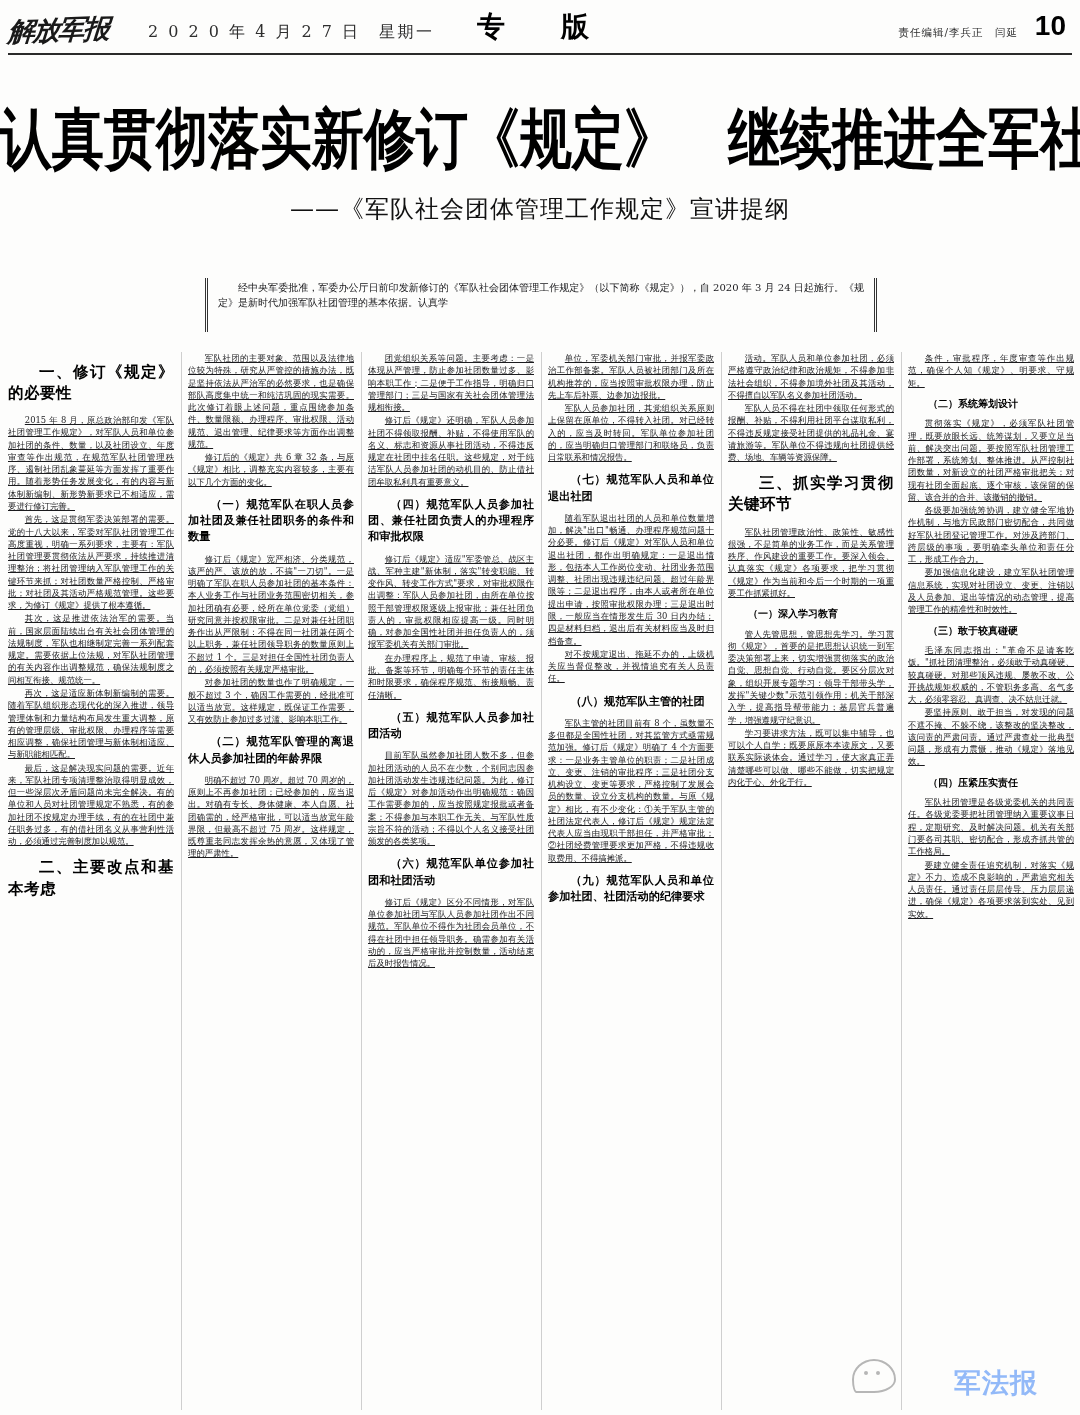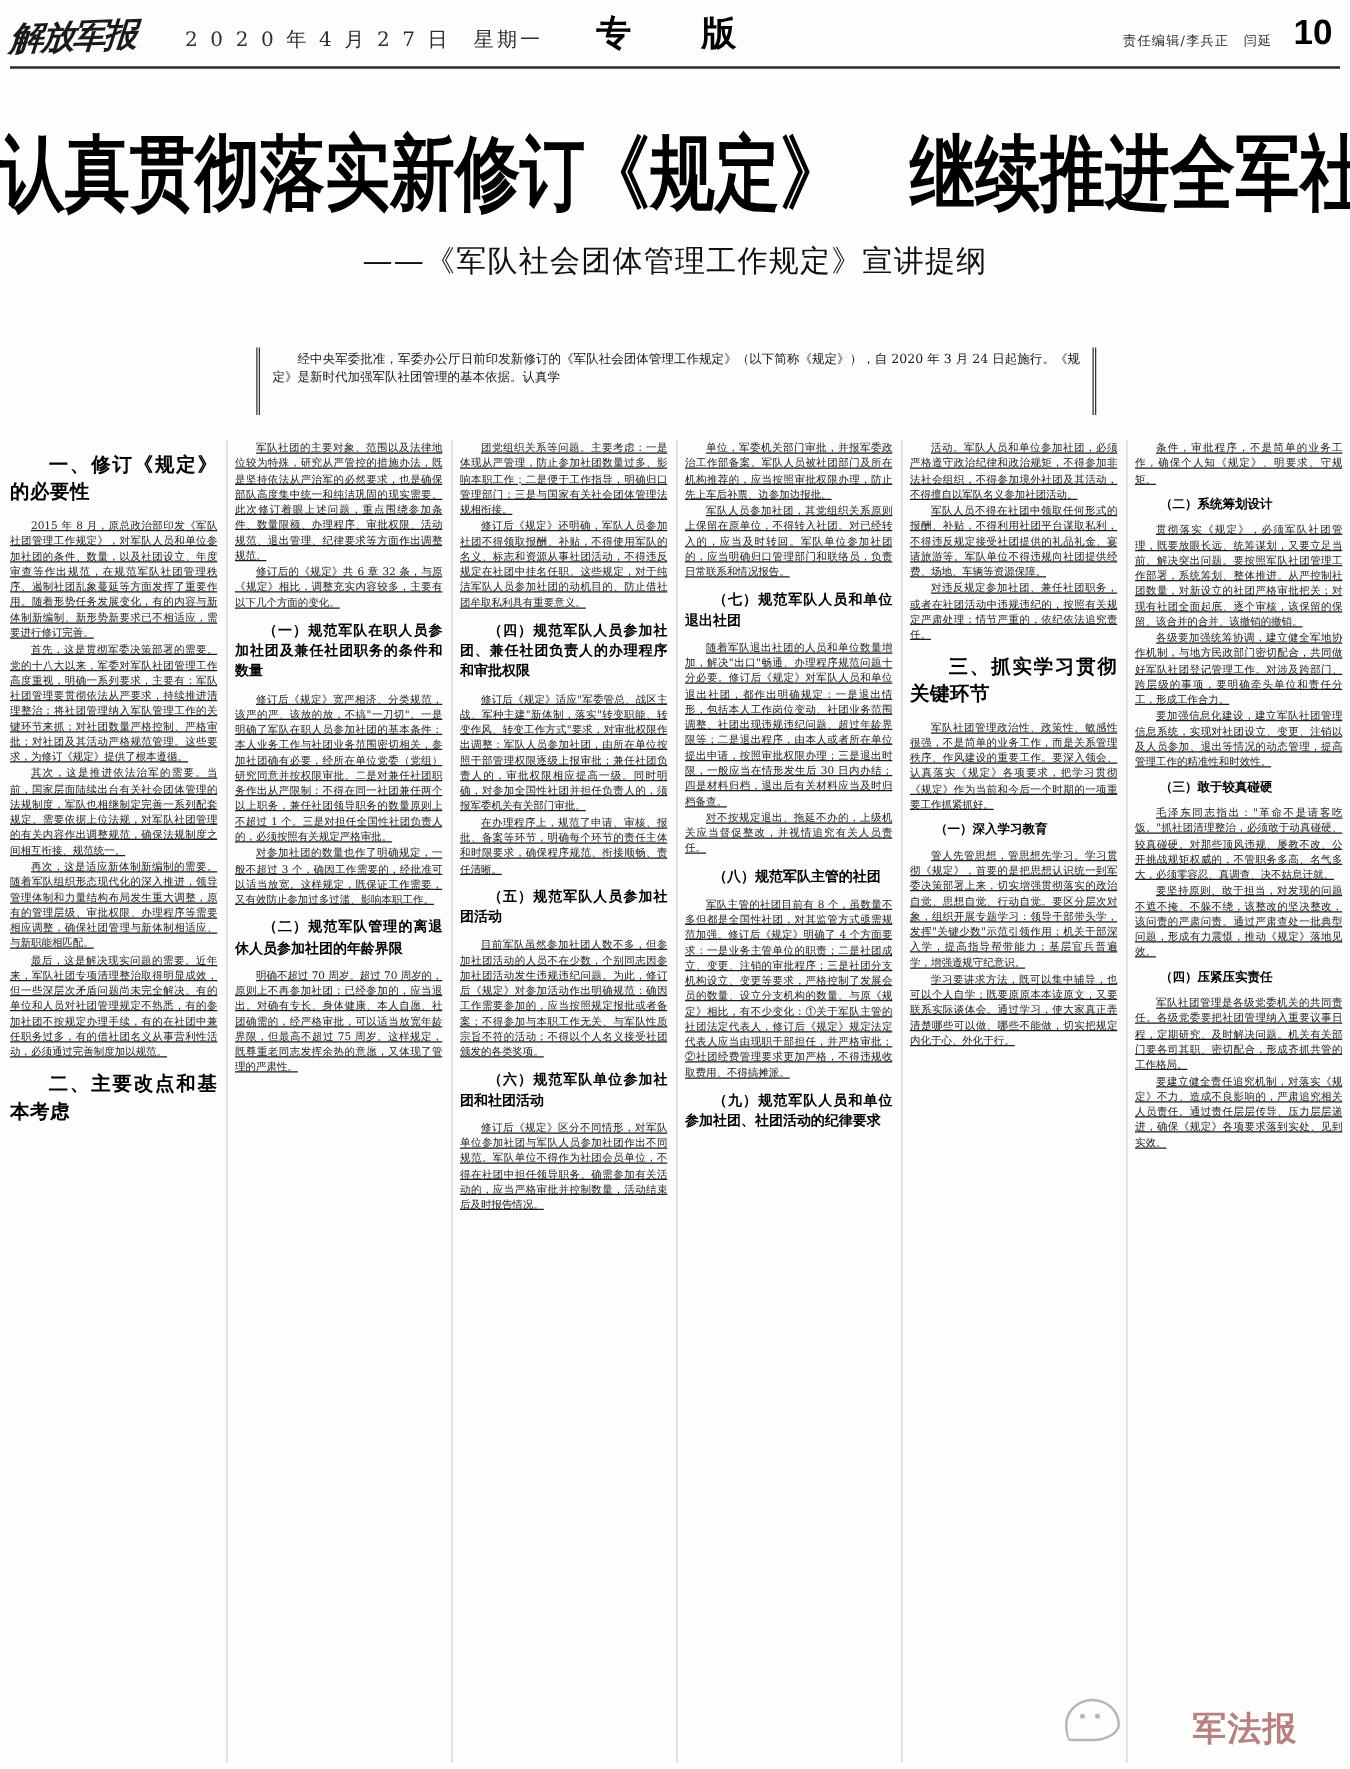--- a/index.html
+++ b/index.html
@@ -88,21 +88,21 @@
   .c3{left:540px;} .c4{left:720px;} .c5{left:900px;}
   .colrule{position:absolute;top:0;width:1px;height:1058px;background:#cfcfcf;}
 
   
   .watermark{
     position:absolute;right:38px;bottom:8px;width:190px;height:52px;
     opacity:.55;pointer-events:none;
   }
   .wm-text{
     position:absolute;right:4px;bottom:6px;
-    font-size:27px;font-weight:bold;color:#7f1d1d;letter-spacing:1px;
+    font-size:27px;font-weight:bold;color:#3b82f6;letter-spacing:1px;
     font-family:"DejaVu Sans","Liberation Sans",sans-serif;white-space:nowrap;margin-left:44px;
   }
   .wm-icon{
     position:absolute;left:0;bottom:14px;width:40px;height:30px;
     border-radius:50% 50% 50% 10%/60% 60% 40% 40%;
     border:2px solid #7d7d7d;background:rgba(255,255,255,.25);
   }
   .wm-icon:before,.wm-icon:after{
     content:"";position:absolute;top:10px;width:4px;height:4px;border-radius:50%;background:#7d7d7d;
   }
@@ -171,29 +171,28 @@
       <div class="h2">（七）规范军队人员和单位退出社团</div>
       <p>随着军队退出社团的人员和单位数量增加，解决"出口"畅通、办理程序规范问题十分必要。修订后《规定》对军队人员和单位退出社团，都作出明确规定：一是退出情形，包括本人工作岗位变动、社团业务范围调整、社团出现违规违纪问题、超过年龄界限等；二是退出程序，由本人或者所在单位提出申请，按照审批权限办理；三是退出时限，一般应当在情形发生后 30 日内办结；四是材料归档，退出后有关材料应当及时归档备查。</p>
       <p>对不按规定退出、拖延不办的，上级机关应当督促整改，并视情追究有关人员责任。</p>
       <div class="h2">（八）规范军队主管的社团</div>
       <p>军队主管的社团目前有 8 个，虽数量不多但都是全国性社团，对其监管方式亟需规范加强。修订后《规定》明确了 4 个方面要求：一是业务主管单位的职责；二是社团成立、变更、注销的审批程序；三是社团分支机构设立、变更等要求，严格控制了发展会员的数量、设立分支机构的数量。与原《规定》相比，有不少变化：①关于军队主管的社团法定代表人，修订后《规定》规定法定代表人应当由现职干部担任，并严格审批；②社团经费管理要求更加严格，不得违规收取费用、不得搞摊派。</p>
       <div class="h2">（九）规范军队人员和单位参加社团、社团活动的纪律要求</div>
     </div>
   <div class="col c4">
       <p>活动。军队人员和单位参加社团，必须严格遵守政治纪律和政治规矩，不得参加非法社会组织，不得参加境外社团及其活动，不得擅自以军队名义参加社团活动。</p>
       <p>军队人员不得在社团中领取任何形式的报酬、补贴，不得利用社团平台谋取私利，不得违反规定接受社团提供的礼品礼金、宴请旅游等。军队单位不得违规向社团提供经费、场地、车辆等资源保障。</p>
-      <p>对违反规定参加社团、兼任社团职务，或者在社团活动中违规违纪的，按照有关规定严肃处理；情节严重的，依纪依法追究责任。</p>
       <div class="h1">三、抓实学习贯彻关键环节</div>
       <p>军队社团管理政治性、政策性、敏感性很强，不是简单的业务工作，而是关系管理秩序、作风建设的重要工作。要深入领会、认真落实《规定》各项要求，把学习贯彻《规定》作为当前和今后一个时期的一项重要工作抓紧抓好。</p>
       <div class="h3">（一）深入学习教育</div>
       <p>管人先管思想，管思想先学习。学习贯彻《规定》，首要的是把思想认识统一到军委决策部署上来，切实增强贯彻落实的政治自觉、思想自觉、行动自觉。要区分层次对象，组织开展专题学习：领导干部带头学，发挥"关键少数"示范引领作用；机关干部深入学，提高指导帮带能力；基层官兵普遍学，增强遵规守纪意识。</p>
       <p>学习要讲求方法，既可以集中辅导，也可以个人自学；既要原原本本读原文，又要联系实际谈体会。通过学习，使大家真正弄清楚哪些可以做、哪些不能做，切实把规定内化于心、外化于行。</p>
     </div>
   <div class="col c5">
-      <p>条件，审批程序，不是简单的业务工作，确保个人知《规定》、明要求、守规矩。</p>
+      <p>条件，审批程序，年度审查等作出规范，确保个人知《规定》、明要求、守规矩。</p>
       <div class="h3">（二）系统筹划设计</div>
       <p>贯彻落实《规定》，必须军队社团管理，既要放眼长远、统筹谋划，又要立足当前、解决突出问题。要按照军队社团管理工作部署，系统筹划、整体推进。从严控制社团数量，对新设立的社团严格审批把关；对现有社团全面起底、逐个审核，该保留的保留、该合并的合并、该撤销的撤销。</p>
       <p>各级要加强统筹协调，建立健全军地协作机制，与地方民政部门密切配合，共同做好军队社团登记管理工作。对涉及跨部门、跨层级的事项，要明确牵头单位和责任分工，形成工作合力。</p>
       <p>要加强信息化建设，建立军队社团管理信息系统，实现对社团设立、变更、注销以及人员参加、退出等情况的动态管理，提高管理工作的精准性和时效性。</p>
       <div class="h3">（三）敢于较真碰硬</div>
       <p>毛泽东同志指出："革命不是请客吃饭。"抓社团清理整治，必须敢于动真碰硬、较真碰硬。对那些顶风违规、屡教不改、公开挑战规矩权威的，不管职务多高、名气多大，必须零容忍、真调查、决不姑息迁就。</p>
       <p>要坚持原则、敢于担当，对发现的问题不遮不掩、不躲不绕，该整改的坚决整改，该问责的严肃问责。通过严肃查处一批典型问题，形成有力震慑，推动《规定》落地见效。</p>
       <div class="h3">（四）压紧压实责任</div>
       <p>军队社团管理是各级党委机关的共同责任。各级党委要把社团管理纳入重要议事日程，定期研究、及时解决问题。机关有关部门要各司其职、密切配合，形成齐抓共管的工作格局。</p>
       <p>要建立健全责任追究机制，对落实《规定》不力、造成不良影响的，严肃追究相关人员责任。通过责任层层传导、压力层层递进，确保《规定》各项要求落到实处、见到实效。</p>

